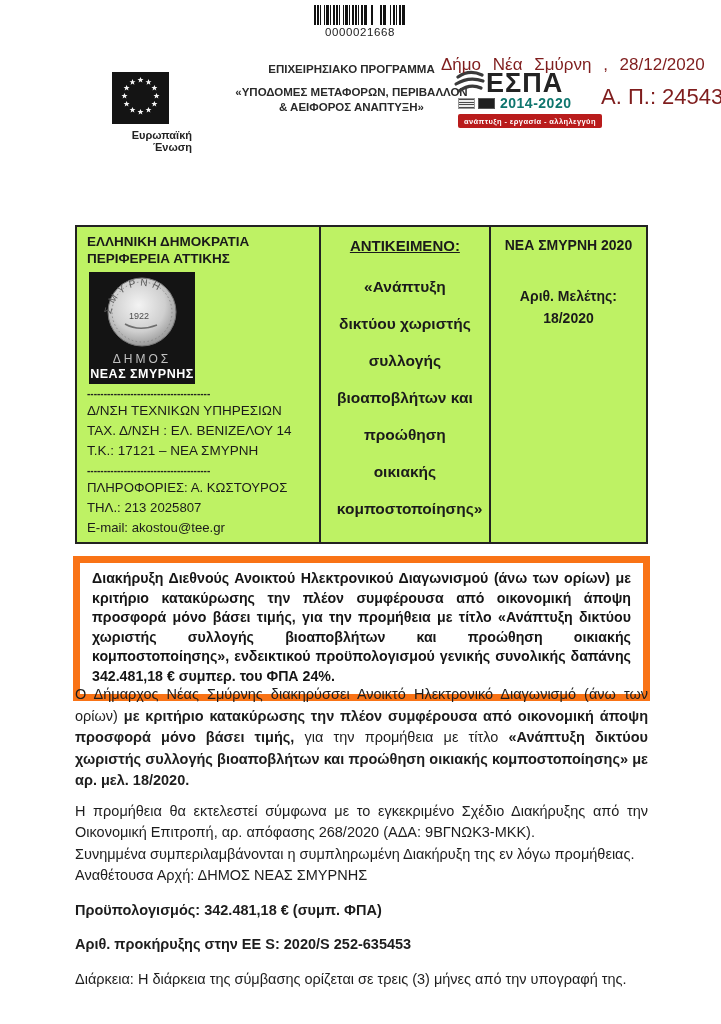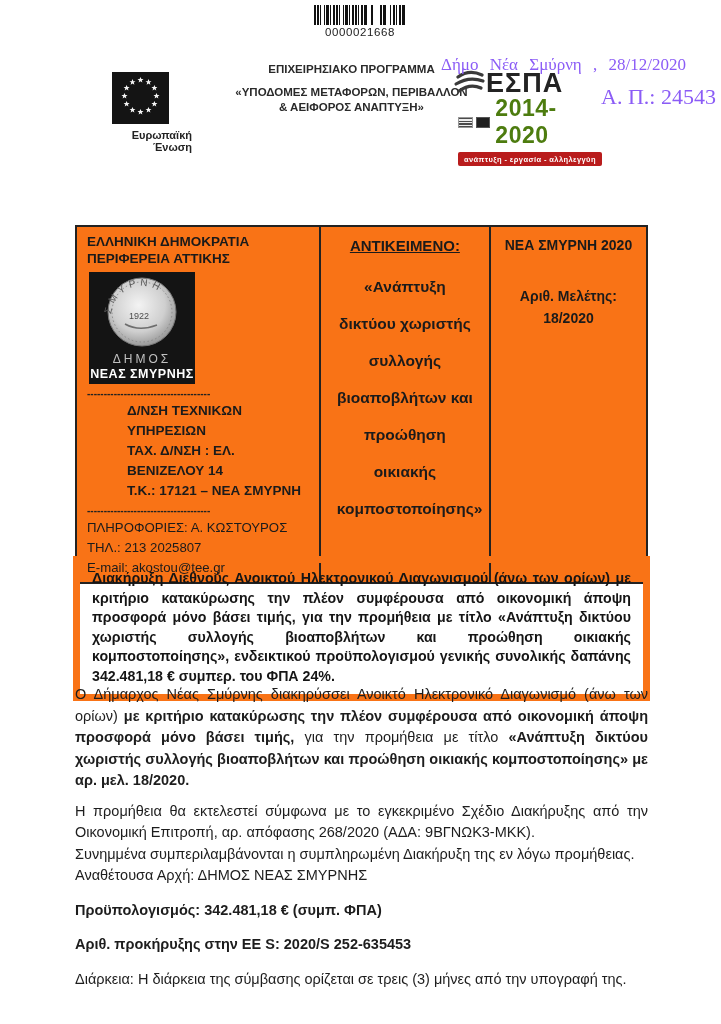--- a/index.html
+++ b/index.html
@@ -32,47 +32,47 @@
   }
   .program .p1 { margin-bottom:8px; }
 
   .espa { position:absolute; left:452px; top:68px; width:140px; z-index:1; }
   .espa-row1 { display:flex; align-items:center; }
   .espa-name { font-weight:bold; font-size:27px; letter-spacing:1px; color:#232323; line-height:28px; }
   .espa-row2 { display:flex; align-items:center; gap:3px; margin-top:-3px; margin-left:6px; }
   .flag-gr { width:17px; height:11px; border:1px solid #999;
     background:repeating-linear-gradient(180deg,#4a4a4a 0 1.3px,#ececec 1.3px 2.6px); }
   .flag-eu-mini { width:17px; height:11px; background:#1f1f1f; border:1px solid #555; }
-  .espa-period { font-weight:bold; font-size:23px; color:#4d7c0f; letter-spacing:.5px; margin-left:2px; }
+  .espa-period { font-weight:bold; font-size:14px; color:#0f766e; letter-spacing:.5px; margin-left:2px; }
   .espa-tagline {
     margin-top:3px; margin-left:6px; width:fit-content; background:#b91c1c; color:#fff;
     font-size:7.5px; font-weight:bold; letter-spacing:.4px; padding:2.5px 6px; border-radius:2px;
     white-space:nowrap;
   }
 
-  .stamp { font-family:Liberation Serif, serif; color:#8b5cf6; z-index:2; }
+  .stamp { font-family:Liberation Sans, sans-serif; color:#7f1d1d; z-index:2; }
   .stamp-l1 { position:absolute; left:441px; top:55px; font-size:17px; word-spacing:7px; white-space:nowrap; }
   .stamp-l2 { position:absolute; left:601px; top:84px; font-size:22px; white-space:nowrap; }
 
   
   .info-table {
     position:absolute; left:75px; top:225px; width:573px; min-height:308px;
-    border:2px solid #222; display:flex; background:#f97316;
+    border:2px solid #222; display:flex; background:#bef264;
   }
   .cell { overflow:hidden; }
   .cell + .cell { border-left:2px solid #222; }
   .cell-left  { width:42.5%; padding:6px 10px 4px; }
   .cell-mid   { width:29.9%; padding:10px 16px; text-align:center; }
   .cell-right { width:27.6%; padding:10px 6px; text-align:center; }
 
   .gov-line { font-weight:bold; font-size:13.5px; line-height:17px; color:#1a1a1a; }
   .muni-logo { display:block; margin:5px 0 0 2px; }
   .divider { margin-top:5px; font-weight:bold; font-size:10px; line-height:10px;
              letter-spacing:0; white-space:nowrap; overflow:hidden; color:#222; }
-  .dept-block { margin-top:2px; font-weight:bold; font-size:13.5px; line-height:20px;margin-left:40px; }
+  .dept-block { margin-top:2px; font-weight:normal; font-size:13.5px; line-height:20px; }
   .contact-block { margin-top:2px; font-size:13.2px; line-height:20px; }
 
   .obj-heading { font-weight:bold; font-size:15px; text-decoration:underline; }
   .obj-title { margin-top:14px; font-weight:bold; font-size:15.5px; line-height:37px; }
 
   .proj-year { font-weight:bold; font-size:14px; }
   .study-block { margin-top:32px; font-weight:bold; font-size:14px; line-height:22px; }
 
   
   .notice-box {

